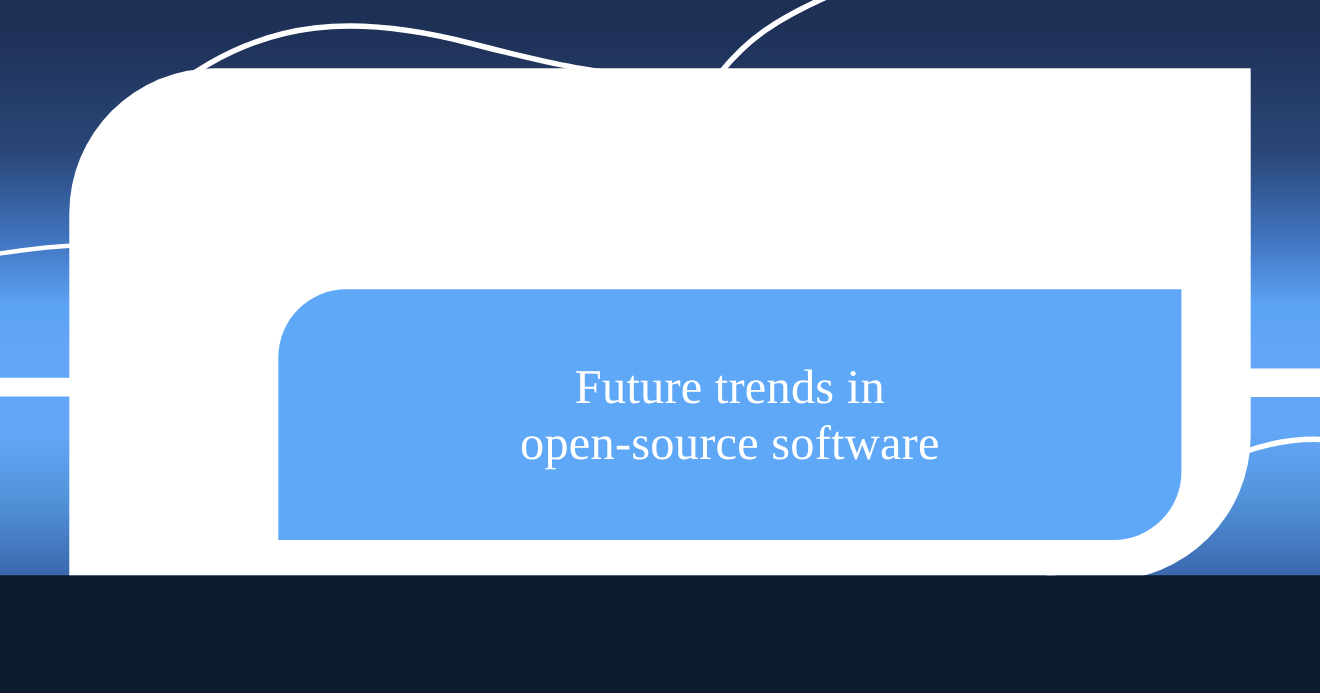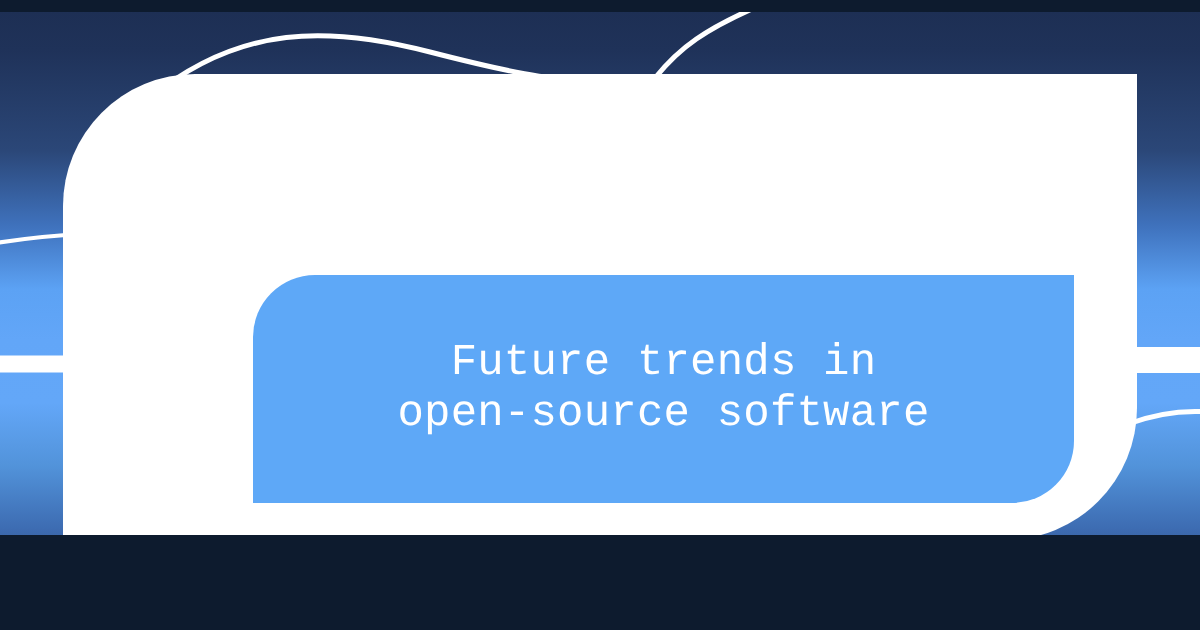--- a/index.html
+++ b/index.html
@@ -5,22 +5,21 @@
   html, body {
     margin: 0;
     padding: 0;
     background: #0d1b2e;
   }
   #stage {
     position: relative;
     width: 1200px;
     height: 523px;
     overflow: hidden;
-    font-family: Liberation Mono, monospace;
-    margin-top: 12px;
+    font-family: Liberation Serif, serif;
   }
   #bg-svg {
     position: absolute;
     inset: 0;
     width: 1200px;
     height: 630px;
     display: block;
   }
   
   .card {

